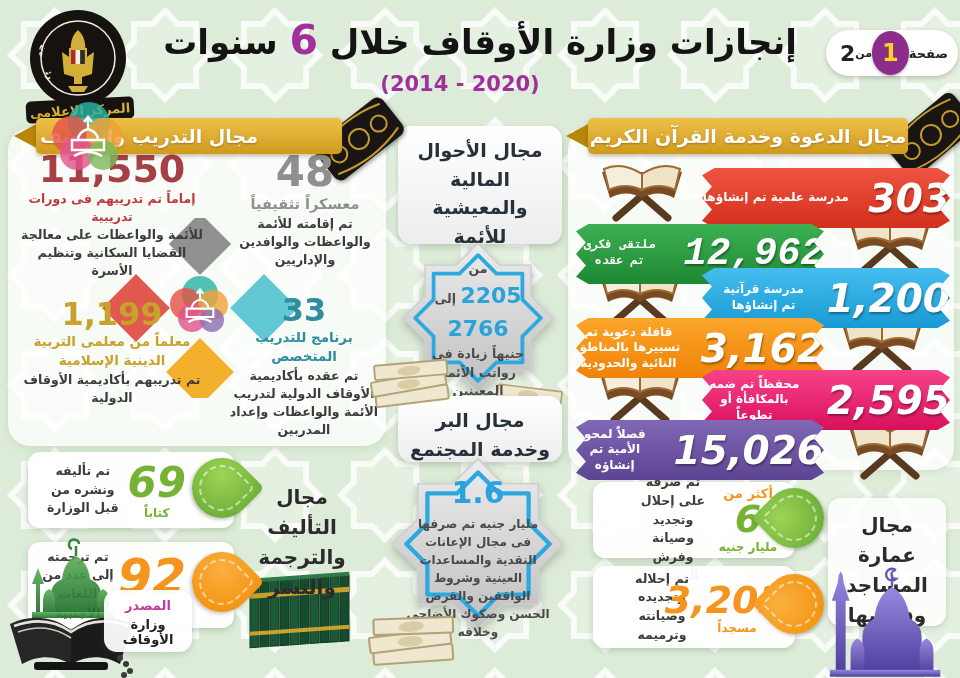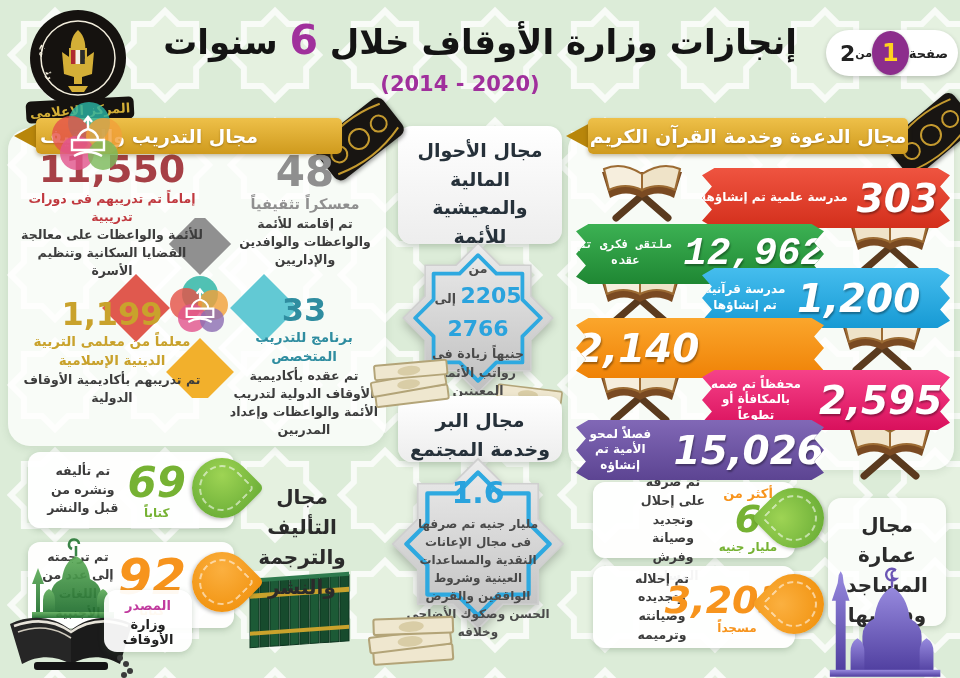--- a/index.html
+++ b/index.html
@@ -29,21 +29,21 @@
   .corner svg{width:100%;height:100%;}
 
   
   .stat{position:absolute;text-align:center;z-index:4;line-height:1.45;}
   .stat .num{font-weight:bold;display:block;line-height:1.05;}
   .stat .l1{font-weight:bold;font-size:12.5px;display:block;}
   .stat .l2{font-weight:bold;font-size:12.5px;color:#3c3c3c;display:block;}
 
   
   .banner{position:absolute;height:60px;display:flex;direction:ltr;align-items:center;
-          justify-content:flex-start;gap:9px;color:#fff;z-index:4;
+          justify-content:flex-end;gap:20px;color:#fff;z-index:4;
           clip-path:polygon(5% 0,95% 0,100% 12%,96% 31%,100% 50%,96% 69%,100% 88%,95% 100%,
                             5% 100%,0 88%,4% 69%,0 50%,4% 31%,0 12%);}
   .banner .lbl{font-size:12px;font-weight:bold;text-align:center;line-height:1.3;direction:rtl;}
   .banner .bignum{font-size:39px;font-weight:bold;font-style:italic;
           text-shadow:1px 2px 2px rgba(0,0,0,.35);white-space:nowrap;}
 
   
   .pennant{position:absolute;width:60px;height:60px;z-index:4;
            box-shadow:0 2px 4px rgba(0,0,0,.25);}
   .pennant::before{content:"";position:absolute;inset:7px;border:2px dashed rgba(255,255,255,.55);
@@ -337,33 +337,34 @@
   </div>
   <div class="banner" style="left:576px;top:224px;width:248px;background:linear-gradient(#3cb153,#1f8733);font-family:Liberation Mono, monospace;">
     <span class="lbl">ملتقى فكرى تم عقده</span>
     <span class="bignum">12,962</span>
   </div>
   <div class="banner" style="left:702px;top:268px;width:248px;background:linear-gradient(#45bdee,#179ad4);">
     <span class="lbl" style="width:86px;">مدرسة قرآنية تم إنشاؤها</span>
     <span class="bignum">1,200</span>
   </div>
   <div class="banner" style="left:576px;top:318px;width:248px;background:linear-gradient(#fba62c,#ef8206);">
-    <span class="bignum">2,140</span>
+    <span class="lbl" style="width:130px;">قافلة دعوية تم تسييرها بالمناطق النائية والحدودية</span>
+    <span class="bignum">3,162</span>
   </div>
   <div class="banner" style="left:702px;top:370px;width:248px;background:linear-gradient(#f64289,#d9105c);">
     <span class="lbl" style="width:108px;">محفظاً تم ضمه بالمكافأة أو تطوعاً</span>
     <span class="bignum">2,595</span>
   </div>
   <div class="banner" style="left:576px;top:420px;width:248px;background:linear-gradient(#8168b6,#5c4492);">
     <span class="lbl" style="width:100px;">فصلاً لمحو الأمية تم إنشاؤه</span>
     <span class="bignum">15,026</span>
   </div>
 
   <div class="mini-card" style="left:28px;top:452px;width:206px;height:76px;padding-right:48px;">
-    <span class="txt">تم تأليفه ونشره من قبل والنشر</span>
+    <span class="txt">تم تأليفه ونشره من قبل الوزارة</span>
     <span class="numcol g">
       <span class="v" style="font-size:42px;">69</span>
       <span class="u">كتاباً</span>
     </span>
   </div>
   <div class="pennant green tip-right" style="left:192px;top:458px;"></div>
 
   <div class="mini-card" style="left:28px;top:542px;width:206px;height:86px;padding-right:48px;">
     <span class="txt">تم ترجمته إلى عدد من اللغات الأجنبية</span>
     <span class="numcol o">

